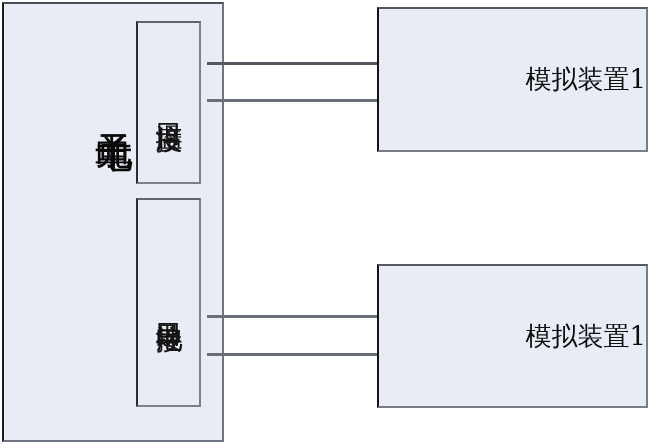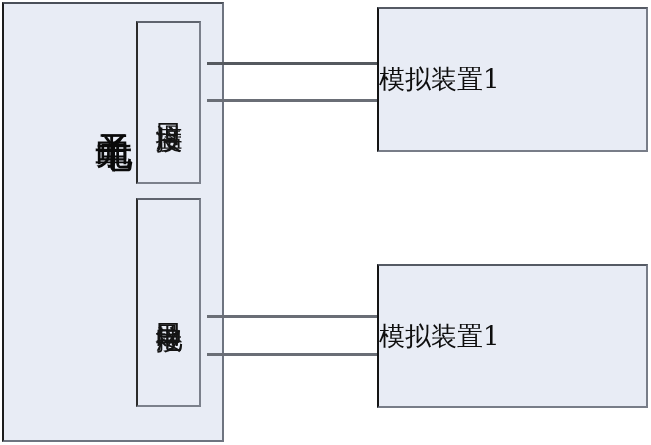--- a/index.html
+++ b/index.html
@@ -90,21 +90,21 @@
   
   .device {
     position: absolute;
     box-sizing: border-box;
     background: #e8ecf5;
     border: 2px solid #787d88;
     border-left-color: #141414;
     border-top-color: #555a64;
     display: flex;
     flex-direction: column;
-    align-items: flex-start;
+    align-items: flex-end;
     justify-content: center;
     color: #0e0e0e;
     font-size: 26px;
     line-height: 1.42;
     z-index: 3;
   }
   #device-dc {
     left: 377px;
     top: 7px;
     width: 271px;

